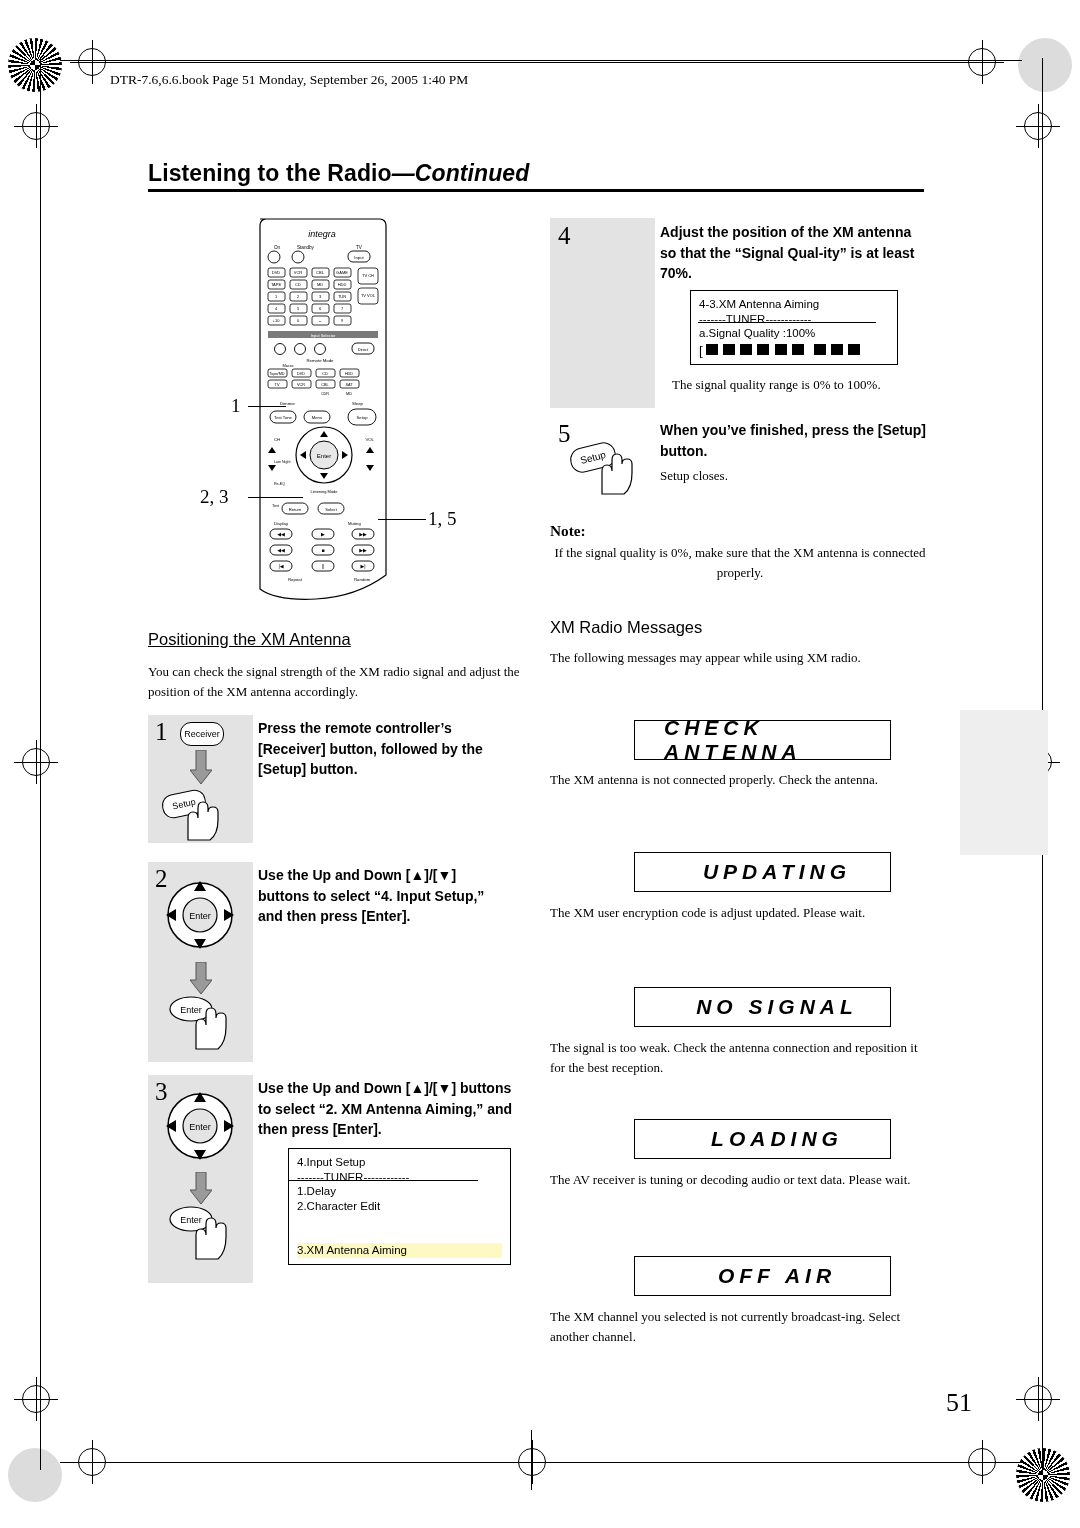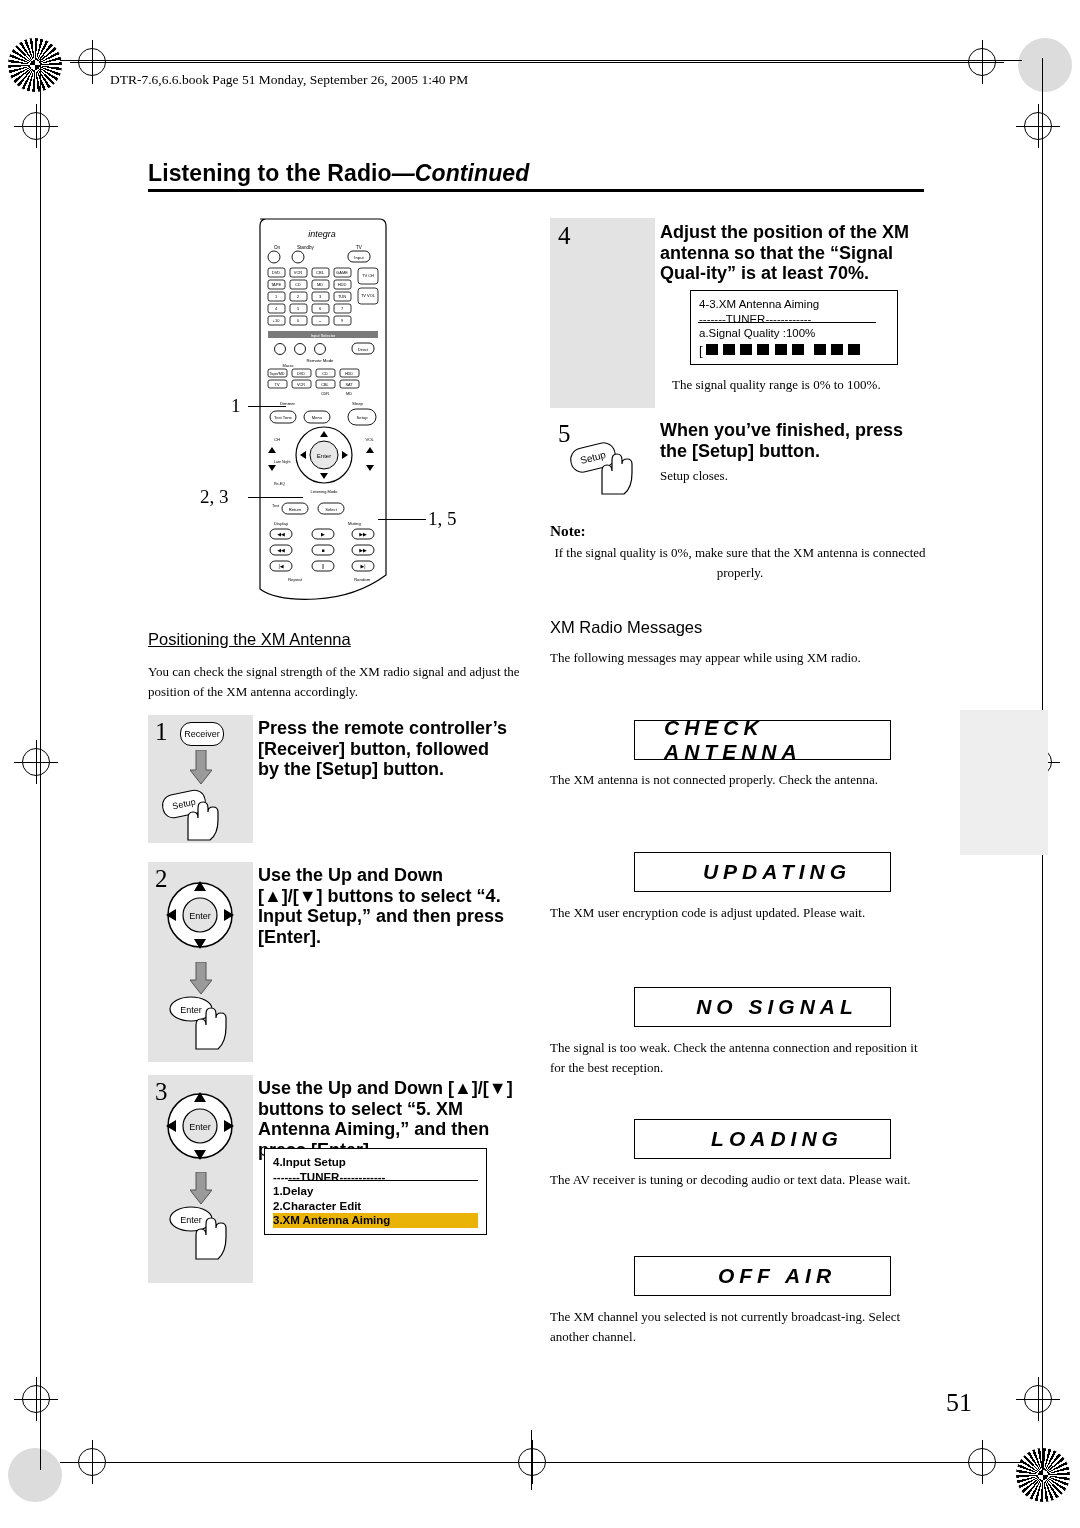--- a/index.html
+++ b/index.html
@@ -33,26 +33,26 @@
   .remote-wrap{position:absolute;left:252px;top:215px;width:180px;height:390px;}
   .callout{position:absolute;font-family:"Liberation Serif",serif;font-size:19px;}
   .callout-line{position:absolute;height:1px;background:#000;}
 
   .sec-h{font-family:"Liberation Sans",sans-serif;font-size:16.5px;}
   .body-t{font-family:"Liberation Serif",serif;font-size:13px;line-height:20px;}
 
   #pos-xm-head{position:absolute;left:148px;top:630px;text-decoration:underline;}
   #pos-xm-body{position:absolute;left:148px;top:662px;width:380px;}
   .stepnum{position:absolute;font-family:"Liberation Serif",serif;font-size:25px;}
-  .stepinstr{position:absolute;font-family:"Liberation Sans",sans-serif;font-size:18px;
+  .stepinstr{position:absolute;font-family:"Liberation Sans",sans-serif;font-size:14px;
     font-weight:bold;line-height:20.5px;}
 
   .osd{position:absolute;border:1px solid #000;background:#fff;
     font-family:"Liberation Sans",sans-serif;font-size:11.5px;line-height:14.5px;padding:6px 8px;}
-  .osd .hl{background:#eab308;display:block;}
+  .osd .hl{background:#fef9c3;display:block;margin-top:30px;}
   .msgbox{position:absolute;border:1.5px solid #000;height:38px;display:flex;align-items:center;
     justify-content:center;padding-left:29px;}
   .msgbox span{font-family:"Liberation Sans",sans-serif;font-weight:bold;font-size:21px;
     letter-spacing:5px;font-style:italic;}
   .note-h{font-family:"Liberation Serif",serif;font-weight:bold;font-size:15.3px;}
 
   .pagenum{position:absolute;right:108px;bottom:110px;font-family:"Liberation Serif",serif;font-size:26px;}
 
   .sidebar-gray{position:absolute;right:32px;top:710px;width:88px;height:145px;background:#eeeeee;}
 
@@ -325,21 +325,21 @@
   <svg style="position:absolute;left:168px;top:995px;" width="46" height="32">
     <ellipse cx="23" cy="14" rx="21" ry="12" fill="#fff" stroke="#000" stroke-width="1.2"></ellipse>
     <text x="23" y="18" font-family="Liberation Sans, sans-serif" font-size="9" text-anchor="middle">Enter</text>
   </svg>
   <svg style="position:absolute;left:184px;top:1005px;" width="56" height="48">
     <path d="M12 44 L12 20 q0-6 5-6 q5 0 5 6 L22 9 q0-6 5-6 q5 0 5 6 L32 13 q0-5 5-5 q5 0 5 5 l0 9 q0 15 -8 22 z" fill="#fff" stroke="#000" stroke-width="1.2"></path>
   </svg>
 
   <div class="grayblock" style="left:148px;top:1075px;width:105px;height:208px;"></div>
   <div class="stepnum" style="left:155px;top:1078px;">3</div>
-  <div class="stepinstr" style="left:258px;top:1078px;width:258px;">Use the Up and Down [▲]/[▼] buttons to select “5. XM Antenna Aiming,” and then press [Enter].</div>
+  <div class="stepinstr" style="left:258px;top:1078px;width:258px;">Use the Up and Down [▲]/[▼] buttons to select “2. XM Antenna Aiming,” and then press [Enter].</div>
 
   <svg style="position:absolute;left:160px;top:1086px;" width="80" height="80">
     <circle cx="40" cy="40" r="32" fill="#fff" stroke="#000" stroke-width="1.5"></circle>
     <circle cx="40" cy="40" r="17" fill="#e4e4e4" stroke="#000" stroke-width="1.2"></circle>
     <text x="40" y="44" font-family="Liberation Sans, sans-serif" font-size="9" text-anchor="middle">Enter</text>
     <polygon points="40,6 34,16 46,16" fill="#000"></polygon>
     <polygon points="40,74 34,64 46,64" fill="#000"></polygon>
     <polygon points="6,40 16,34 16,46" fill="#000"></polygon>
     <polygon points="74,40 64,34 64,46" fill="#000"></polygon>
   </svg>
@@ -347,21 +347,21 @@
       <polygon points="6,0 16,0 16,18 22,18 11,32 0,18 6,18" fill="#9a9a9a" stroke="#555" stroke-width="1"></polygon>
     </svg>
   <svg style="position:absolute;left:168px;top:1205px;" width="46" height="32">
     <ellipse cx="23" cy="14" rx="21" ry="12" fill="#fff" stroke="#000" stroke-width="1.2"></ellipse>
     <text x="23" y="18" font-family="Liberation Sans, sans-serif" font-size="9" text-anchor="middle">Enter</text>
   </svg>
   <svg style="position:absolute;left:184px;top:1215px;" width="56" height="48">
     <path d="M12 44 L12 20 q0-6 5-6 q5 0 5 6 L22 9 q0-6 5-6 q5 0 5 6 L32 13 q0-5 5-5 q5 0 5 5 l0 9 q0 15 -8 22 z" fill="#fff" stroke="#000" stroke-width="1.2"></path>
   </svg>
 
-  <div class="osd" style="left:264px;top:1148px;width:205px;font-weight:bold;">
+  <div class="osd" style="left:288px;top:1148px;width:205px;">
     <div>4.Input Setup</div>
     <div>-------TUNER------------</div>
     <div>1.Delay</div>
     <div>2.Character Edit</div>
     <div class="hl">3.XM Antenna Aiming</div>
   </div>
   <div class="hline" style="left:288px;top:1180px;width:190px;"></div>
 
   <div class="grayblock" style="left:550px;top:218px;width:105px;height:190px;"></div>
   <div class="stepnum" style="left:558px;top:222px;">4</div>

